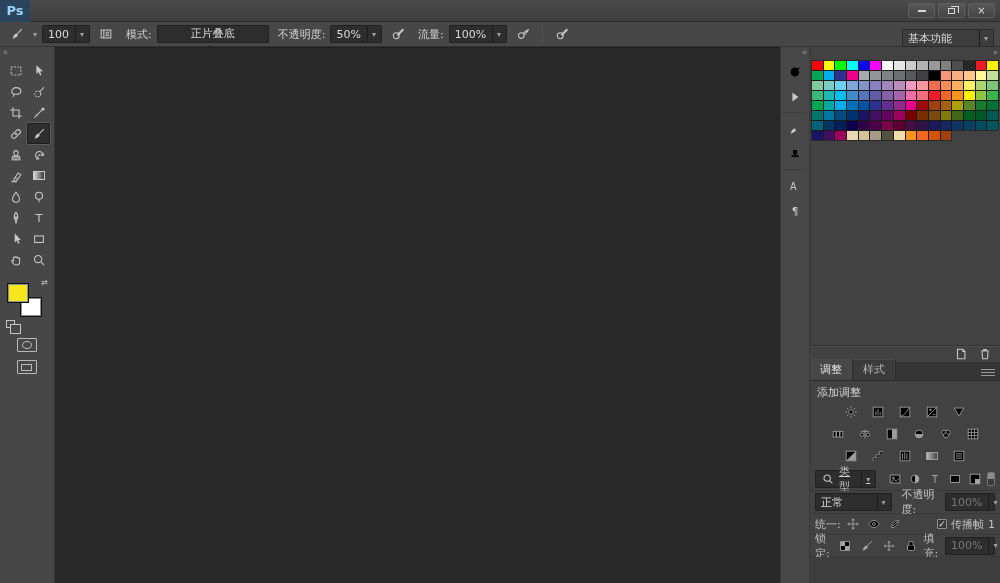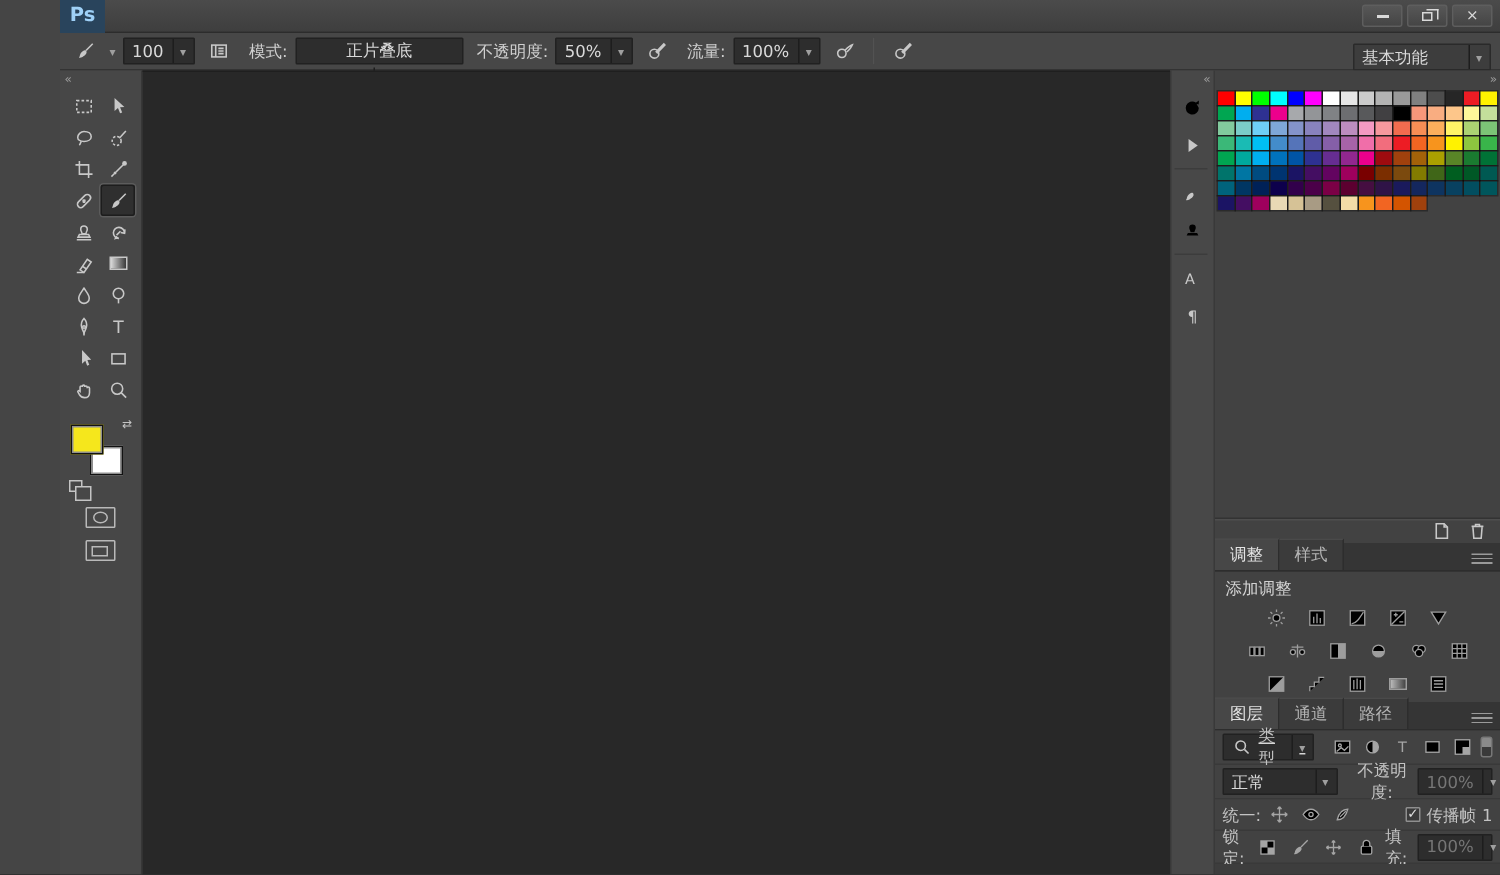--- a/index.html
+++ b/index.html
@@ -1,18 +1,18 @@
 <!DOCTYPE html>
 <html><head>
 <meta charset="utf-8">
 <style>
   * { margin:0; padding:0; box-sizing:border-box; }
   html,body { width:1000px; height:583px; overflow:hidden; background:#2e2e2e;
     font-family:"DejaVu Sans","Liberation Sans",sans-serif; font-size:11px; color:#d6d6d6; }
-  .app { width:1000px; height:583px; display:flex; flex-direction:column; background:#454545;padding-left:40px; }
+  .app { width:1000px; height:583px; display:flex; flex-direction:column; background:#454545; }
 
   
   .menubar { height:22px; display:flex; align-items:center; background:linear-gradient(#4b4b4b,#3e3e3e);
     border-bottom:1px solid #2c2c2c; }
   .ps-logo { width:30px; height:22px; background:#29445c; color:#9fd1f7; font-weight:bold;
     display:flex; align-items:center; justify-content:center; font-size:13px; }
   .menus { display:flex; height:100%; align-items:center; margin-left:6px; }
   .menu-item { padding:0 11px; height:100%; display:flex; align-items:center; color:#e3e3e3; cursor:default; }
   .win-controls { margin-left:auto; display:flex; align-items:center; padding-right:5px; gap:3px; }
   .wbtn { width:27px; height:15px; border:1px solid #5e5e5e; border-radius:2px;
@@ -100,21 +100,21 @@
   .adjust-hint { padding:4px 0 1px 7px; color:#d2d2d2; }
   .adjust-row { display:flex; justify-content:center; gap:7px; padding:2px 0; }
   .adjust-icon { width:20px; height:18px; display:flex; align-items:center; justify-content:center; border-radius:2px; }
   .adjust-icon svg { stroke:#9d9d9d; }
   .gradmap-icon { width:12px; height:8px; background:linear-gradient(90deg,#bbb,#444); border:1px solid #9d9d9d; }
 
   .layers-panel { flex:1; display:flex; flex-direction:column; min-height:0; }
   .lrow { display:flex; align-items:center; padding:0 5px; gap:4px; border-bottom:1px solid #393939;
     background:#424242; }
   .lrow.filter { height:23px;text-decoration:underline; }
-  .lrow.blend { height:23px;text-align:center; }
+  .lrow.blend { height:23px; }
   .lrow.unify { height:21px; }
   .lrow.lock { height:22px; }
   .layers-empty { flex:1; background:#3d3d3d; }
   .kindbox { width:72px; }
   .kindbox .lbl { flex:1; }
   .small-icon { width:17px; height:16px; display:flex; align-items:center; justify-content:center; }
   .small-icon svg { stroke:#a5a5a5; }
   .ftoggle { margin-left:auto; width:9px; height:14px; border:1px solid #777; border-radius:2px;
     background:linear-gradient(#8a8a8a 0 6px, #3a3a3a 6px); }
   .blendsel { width:90px; justify-content:space-between; }
@@ -682,26 +682,20 @@
                 <svg viewBox="0 0 16 16" width="14" height="14">
                   <rect x="2.5" y="2.5" width="11" height="11"></rect>
                   <path d="M4.5 5.5 H11.5 M4.5 8 H11.5 M4.5 10.5 H11.5"></path>
                 </svg>
               </span>
             </div>
           </div>
       </div>
 
       <div class="layers-panel">
-        <div class="tabbar">
-          <span class="tab active">图层</span>
-          <span class="tab">通道</span>
-          <span class="tab">路径</span>
-          <span class="panel-menu"></span>
-        </div>
         <div class="lrow filter">
           <span class="obox kindbox">
             <span class="icon" id="kind-search-icon">
                 <svg viewBox="0 0 16 16" width="14" height="14">
                   <circle cx="7" cy="7" r="3.6"></circle>
                   <path d="M9.8 9.8 L13 13"></path>
                 </svg>
               </span>
             <span class="lbl">类型</span>
             <span class="caret">▾</span>

